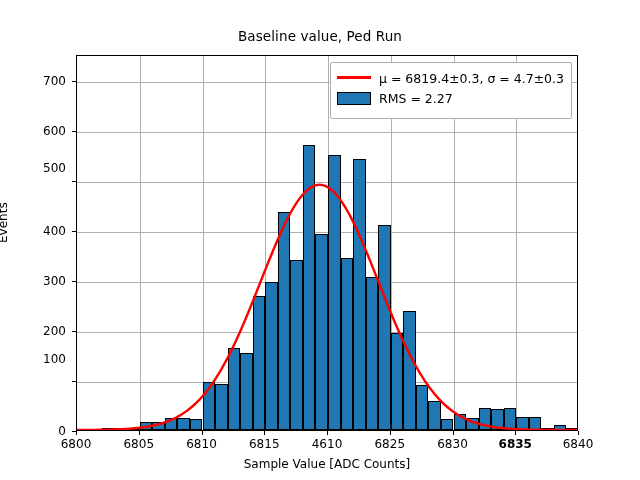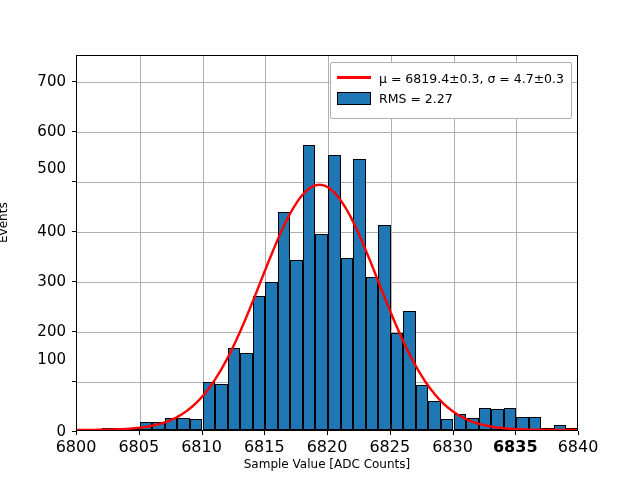--- a/index.html
+++ b/index.html
@@ -71,29 +71,29 @@
   .ytick-mark {
     position: absolute;
     height: 1px;
     width: 4px;
     background: #000000;
     left: 72px;
   }
   .xtick-label {
     position: absolute;
     top: 437px;
-    font-size: 16px;
+    font-size: 12px;
     color: #000000;
     transform: translateX(-50%);
     white-space: nowrap;
   }
   .ytick-label {
     position: absolute;
     right: 574px;
-    font-size: 15px;
+    font-size: 12px;
     color: #000000;
     transform: translateY(-50%);
     white-space: nowrap;
     text-align: right;
   }
   #xlabel {
     position: absolute;
     left: 76px;
     width: 502px;
     top: 457px;
@@ -154,20 +154,21 @@
     font-size: 12.5px;
     color: #000000;
     white-space: nowrap;
   }
 </style>
 </head>
 <body>
 
 <div id="figure">
 
+  <div id="chart-title">Baseline value, Ped Run</div>
 
   <div id="plot-area">
     <div id="grid-layer">
         <div class="gridline-v" style="left: 62.75px;"></div>
         <div class="gridline-v" style="left: 125.5px;"></div>
         <div class="gridline-v" style="left: 188.25px;"></div>
         <div class="gridline-v" style="left: 251px;"></div>
         <div class="gridline-v" style="left: 313.75px;"></div>
         <div class="gridline-v" style="left: 376.5px;"></div>
         <div class="gridline-v" style="left: 439.25px;"></div>
@@ -227,21 +228,21 @@
   <div id="ticks-layer">
       <div class="xtick-mark" style="left: 76px;"></div>
       <div class="xtick-label" style="left: 76px;">6800</div>
       <div class="xtick-mark" style="left: 138.75px;"></div>
       <div class="xtick-label" style="left: 138.75px;">6805</div>
       <div class="xtick-mark" style="left: 201.5px;"></div>
       <div class="xtick-label" style="left: 201.5px;">6810</div>
       <div class="xtick-mark" style="left: 264.25px;"></div>
       <div class="xtick-label" style="left: 264.25px; text-align: right;">6815</div>
       <div class="xtick-mark" style="left: 327px;"></div>
-      <div class="xtick-label" style="left: 327px;">6820</div>
+      <div class="xtick-label" style="left: 327px;">4610</div>
       <div class="xtick-mark" style="left: 389.75px;"></div>
       <div class="xtick-label" style="left: 389.75px;">6825</div>
       <div class="xtick-mark" style="left: 452.5px;"></div>
       <div class="xtick-label" style="left: 452.5px;">6830</div>
       <div class="xtick-mark" style="left: 515.25px;"></div>
       <div class="xtick-label" style="left: 515.25px; font-weight: bold;">6835</div>
       <div class="xtick-mark" style="left: 578px;"></div>
       <div class="xtick-label" style="left: 578px;">6840</div>
       <div class="ytick-mark" style="top: 431px;"></div>
       <div class="ytick-label" style="top: 431px;">0</div>

